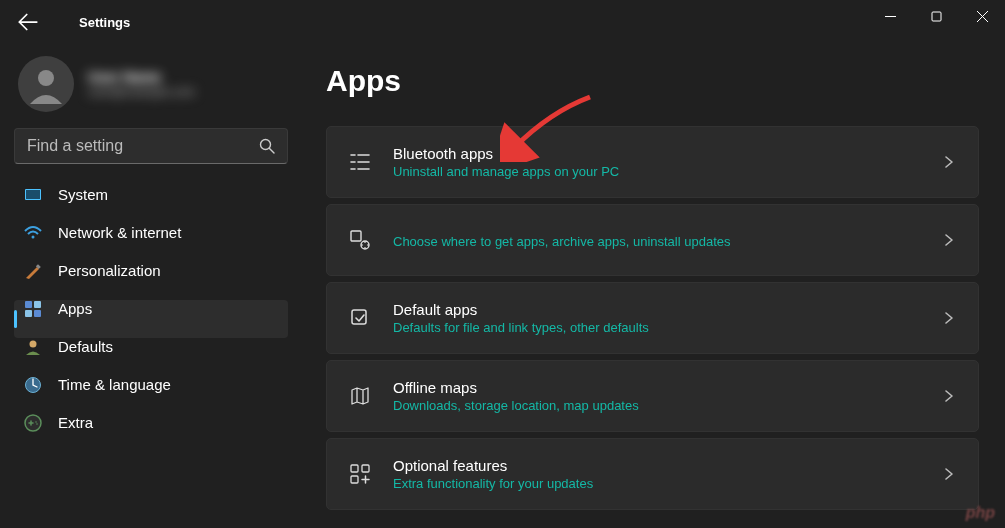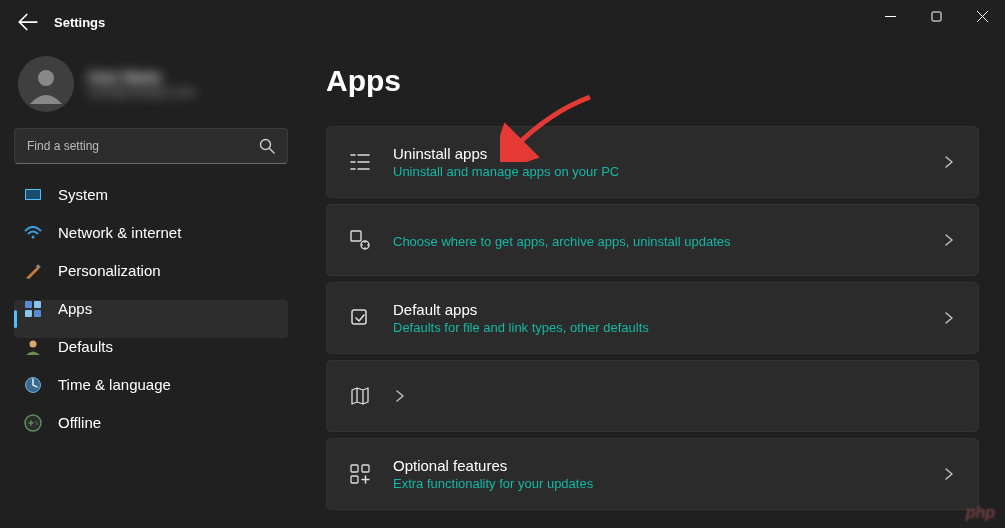--- a/index.html
+++ b/index.html
@@ -1,32 +1,32 @@
 <!DOCTYPE html>
 <html><head>
 <meta charset="utf-8">
 <style>
 * { margin:0; padding:0; box-sizing:border-box; font-family:"Segoe UI",-apple-system,sans-serif; }
 body { background:#202020; color:#fff; width:1005px; height:528px; overflow:hidden; position:relative; }
-.titlebar { height:44px; display:flex; align-items:center; padding-left:18px; }
+.titlebar { height:44px; display:flex; align-items:center; padding-left:18px;gap:25px; }
 .back-btn { width:20px; height:20px; display:flex; align-items:center; justify-content:center; margin-right:16px; cursor:pointer; }
 .title-text { font-size:13px; font-weight:600; }
 .window-controls { position:absolute; top:0; right:0; display:flex; }
 .win-btn { width:46px; height:32px; display:flex; align-items:center; justify-content:center; cursor:pointer; }
 .win-btn svg { width:11px; height:11px; }
 .content { display:flex; height:calc(100% - 44px); }
 .sidebar { width:300px; padding:12px 12px 0 14px; }
 .user-block { display:flex; align-items:center; margin-bottom:16px; padding-left:4px; }
 .avatar { width:56px; height:56px; border-radius:50%; background:#3f3f3f; display:flex; align-items:center; justify-content:center; margin-right:14px; }
 .avatar svg { width:40px; height:40px; }
 .user-info { filter:blur(6px); }
 .user-name { font-size:14px; font-weight:600; }
 .user-mail { font-size:12px; color:#aaa; }
 .search-box { background:#2d2d2d; border:1px solid #3a3a3a; border-bottom:1px solid #6a6a6a; border-radius:4px; height:36px; display:flex; align-items:center; padding:0 12px; margin-bottom:22px; }
-.search-box input { flex:1; background:transparent; border:none; outline:none; color:#0ea5e9; font-size:12px; }
+.search-box input { flex:1; background:transparent; border:none; outline:none; color:#0ea5e9; font-size:16px; }
 .search-box input::placeholder { color:#bbb; }
 .search-box .sicon { width:16px; height:16px; }
 .nav { list-style:none; }
 .nav li { display:flex; align-items:flex-start; height:38px; border-radius:4px; padding-left:10px; cursor:pointer; font-size:15px; position:relative; }
 .nav li.active { background:#2d2d2d; }
 .nav li.active::before { content:""; position:absolute; left:0; top:10px; bottom:10px; width:3px; background:#4cc2ff; border-radius:2px; }
 .nav li .nicon { width:18px; height:18px; margin-right:16px; display:flex; align-items:center; justify-content:center; }
 .main { flex:1; padding:20px 26px 0 26px; overflow-y:auto; }
 .page-title { font-size:30px; font-weight:600; margin-bottom:28px; }
 .card { background:#2b2b2b; border:1px solid #323232; border-radius:5px; height:72px; display:flex; align-items:center; padding:0 22px; margin-bottom:6px; cursor:pointer; }
@@ -147,36 +147,36 @@
           </span>
         <span>Time &amp; language</span>
       </li>
       <li>
         <span class="nicon">
             <svg viewBox="0 0 18 18">
               <circle cx="9" cy="9" r="8" fill="#2d2d2d" stroke="#5b8e5b" stroke-width="1.5"></circle>
               <path d="M5 9 H9 M7 7 V11 M12 8 L12 8 M13 10 L13 10" stroke="#5b8e5b" stroke-width="1.5" stroke-linecap="round"></path>
             </svg>
           </span>
-        <span>Offline</span>
+        <span>Extra</span>
       </li>
     </ul>
   </div>
 
   <div class="main">
     <h1 class="page-title">Apps</h1>
 
     <div class="card">
       <span class="cicon">
           <svg viewBox="0 0 22 22">
             <path d="M2 4 H6 M2 11 H6 M2 18 H6 M9 4 H20 M9 11 H20 M9 18 H20" stroke="#ddd" stroke-width="1.6" stroke-linecap="round"></path>
           </svg>
         </span>
       <div class="ctext">
-        <div class="ctitle">Uninstall apps</div>
+        <div class="ctitle">Bluetooth apps</div>
         <div class="cdesc">Uninstall and manage apps on your PC</div>
       </div>
       <svg class="chev" viewBox="0 0 14 14">
           <path d="M4 2 L10 7 L4 12" stroke="currentColor" stroke-width="1.6" fill="none" stroke-linecap="round" stroke-linejoin="round"></path>
         </svg>
     </div>
 
     <div class="card">
       <span class="cicon">
           <svg viewBox="0 0 22 22">
@@ -208,20 +208,24 @@
           <path d="M4 2 L10 7 L4 12" stroke="currentColor" stroke-width="1.6" fill="none" stroke-linecap="round" stroke-linejoin="round"></path>
         </svg>
     </div>
 
     <div class="card">
       <span class="cicon">
           <svg viewBox="0 0 22 22">
             <path d="M3 5 L8 3 L14 5 L19 3 V17 L14 19 L8 17 L3 19 Z M8 3 V17 M14 5 V19" stroke="#ddd" stroke-width="1.3" fill="none" stroke-linejoin="round"></path>
           </svg>
         </span>
+      <div class="ctext">
+        <div class="ctitle">Offline maps</div>
+        <div class="cdesc">Downloads, storage location, map updates</div>
+      </div>
       <svg class="chev" viewBox="0 0 14 14">
           <path d="M4 2 L10 7 L4 12" stroke="currentColor" stroke-width="1.6" fill="none" stroke-linecap="round" stroke-linejoin="round"></path>
         </svg>
     </div>
 
     <div class="card">
       <span class="cicon">
           <svg viewBox="0 0 22 22">
             <rect x="2" y="2" width="7" height="7" rx="1" stroke="#ddd" stroke-width="1.3" fill="none"></rect>
             <rect x="13" y="2" width="7" height="7" rx="1" stroke="#ddd" stroke-width="1.3" fill="none"></rect>

